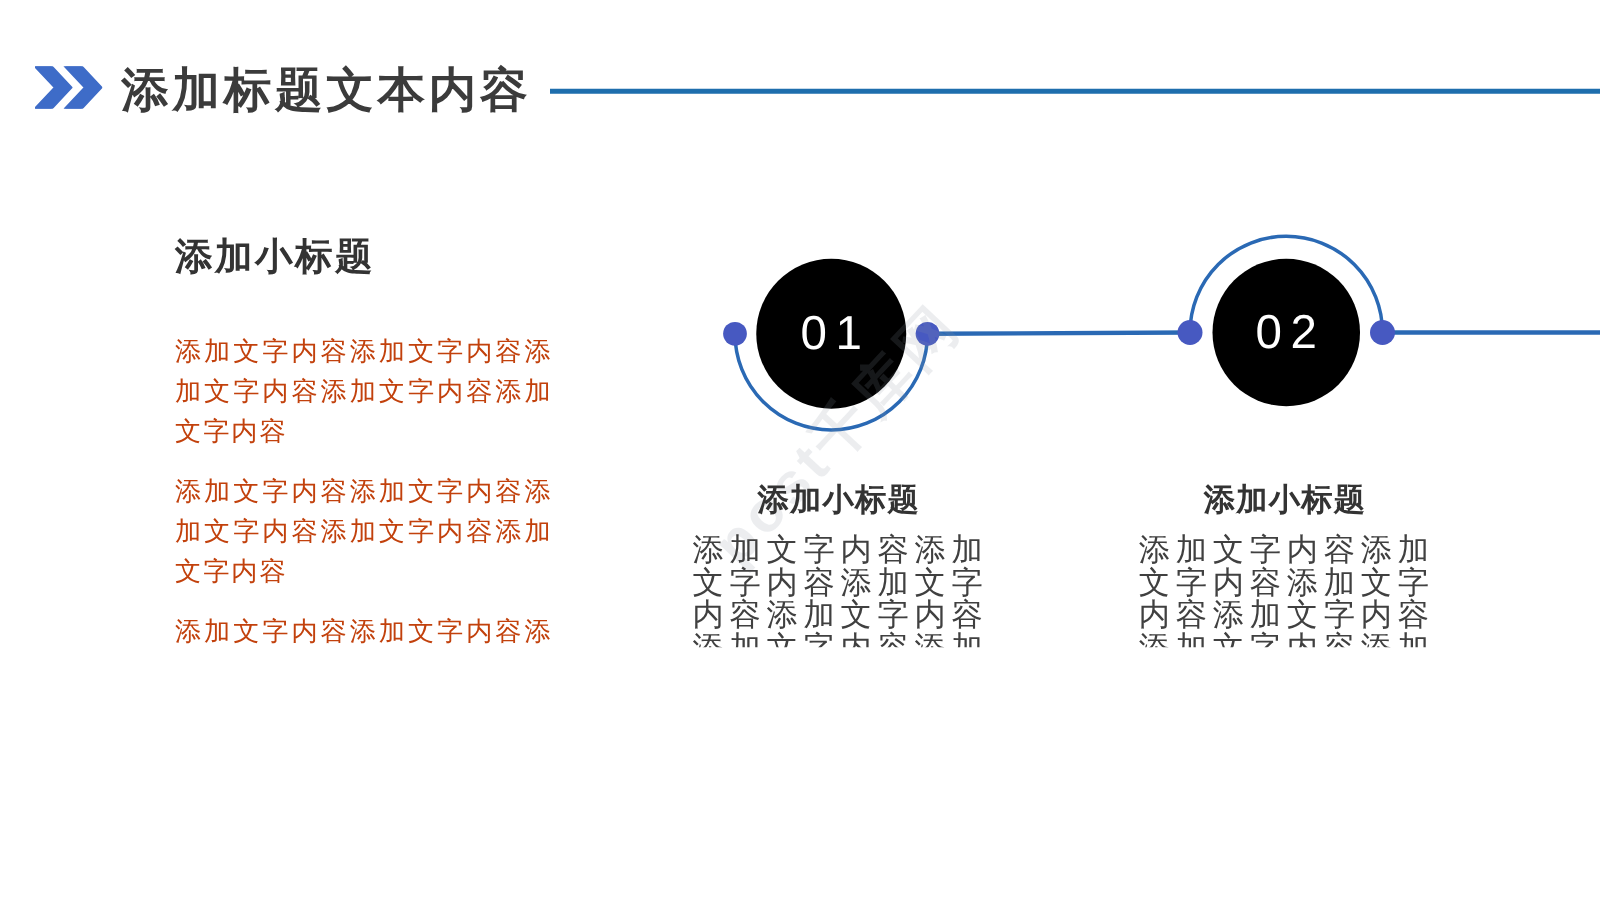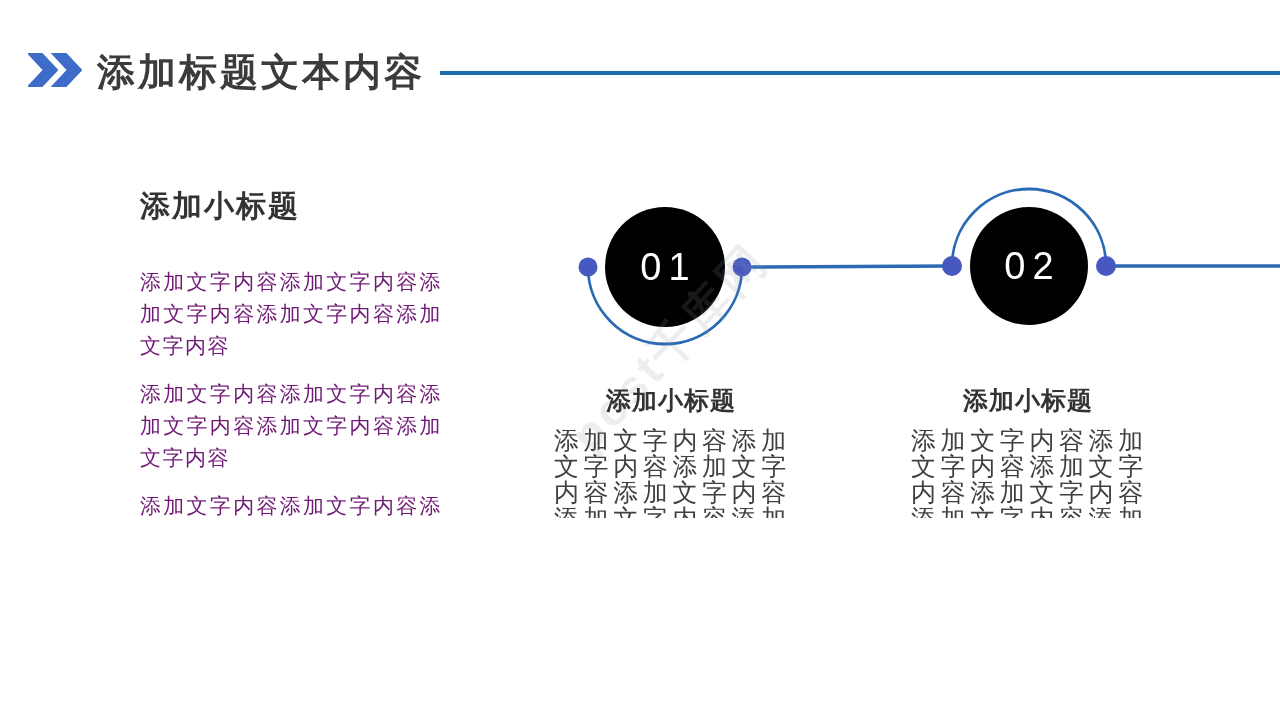--- a/index.html
+++ b/index.html
@@ -16,21 +16,21 @@
   }
   .header-line { position:absolute; left:440px; top:71px; width:840px; height:4px; background:#1E6EAD; }
 
   
   .left-section { position:absolute; left:140px; top:188px; width:302px; }
   .left-section h2 {
     margin:0 0 42px 0; font-size:30px; line-height:36px; font-weight:700;
     color:#333333; letter-spacing:2px;
   }
   .left-section p {
-    margin:16px 0 8px 0; font-size:21px; line-height:32px; color:#701a75;
+    margin:16px 0 8px 0; font-size:21px; line-height:32px; color:#c2410c;
     text-align:justify; word-break:break-all; letter-spacing:1.5px;
   }
 
   
   .timeline-svg { position:absolute; left:0; top:0; width:1280px; height:720px; pointer-events:none; }
 
   .big-circle {
     position:absolute; border-radius:50%; background:#000000; color:#ffffff;
     display:flex; align-items:center; justify-content:center;
     font-size:38px; font-weight:400; letter-spacing:7px; text-indent:7px;

